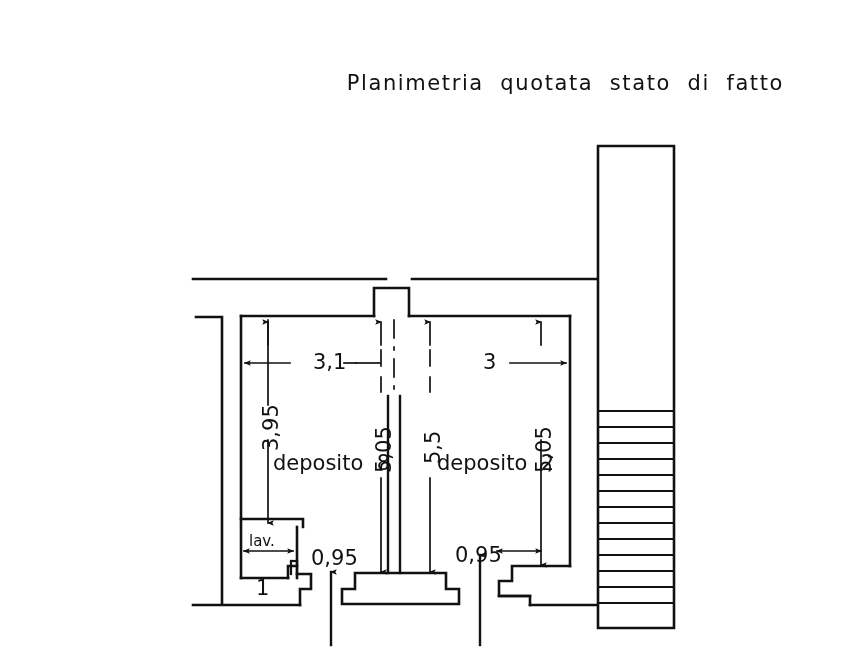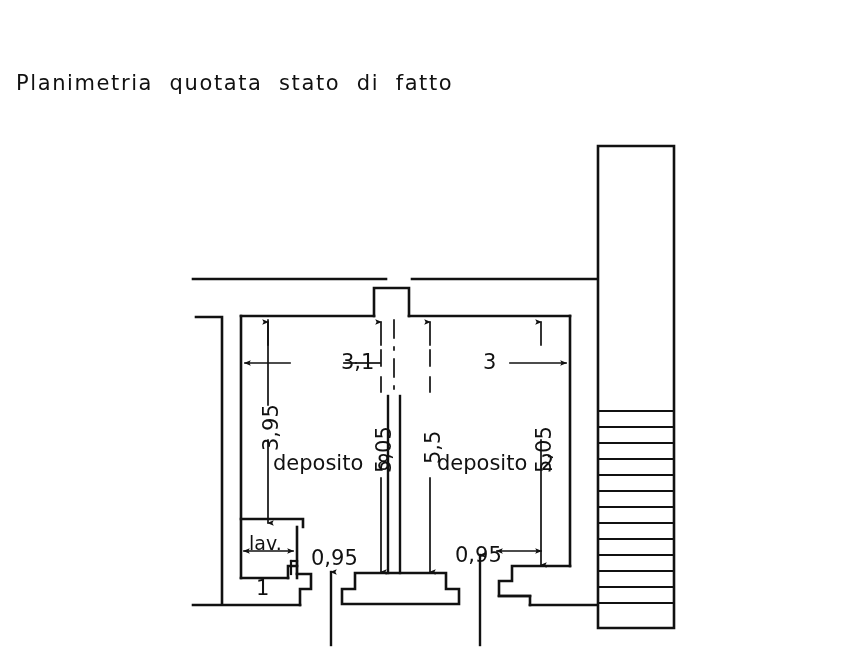--- a/index.html
+++ b/index.html
@@ -21,45 +21,45 @@
   }
   svg.plan-svg {
     position: absolute;
     left: 0;
     top: 0;
     width: 852px;
     height: 655px;
   }
   .title-block {
     position: absolute;
-    left: 16px;
+    left: 4px;
     top: 66px;
     width: 780px;
-    text-align: left;
+    text-align: right;
     pointer-events: none;
   }
   .title-line {
     display: block;
     color: #111111;
     font-family: "DejaVu Sans", sans-serif;
     font-size: 21px;
     letter-spacing: 1.6px;
     line-height: 34px;
     white-space: pre;
   }
   .lbl {
     position: absolute;
     color: #111111;
     font-family: "DejaVu Sans", sans-serif;
     font-size: 21px;
     line-height: 1;
     white-space: pre;
     pointer-events: none;
   }
-  .lbl-sm { font-size: 19px; }
+  .lbl-sm { font-size: 15px; }
   .vert {
     transform-origin: left top;
     transform: rotate(-90deg);
   }
 </style>
 </head>
 <body>
 
 <div id="plan-root">
 
@@ -228,21 +228,21 @@
   <div class="title-block">
     <span class="title-line">Planimetria  quotata  stato  di  fatto</span>
   </div>
 
   <span class="lbl" style="left:273px; top:453px;">deposito  8</span>
 
   <span class="lbl" style="left:437px; top:453px;">deposito  2</span>
 
   <span class="lbl lbl-sm" style="left:249px; top:534px;">lav.</span>
 
-  <span class="lbl" style="left:313px; top:352px;margin-left:28px;">3,1</span>
+  <span class="lbl" style="left:313px; top:352px;">3,1</span>
 
   <span class="lbl" style="left:483px; top:352px;">3</span>
 
   <span class="lbl vert" style="left:261px; top:451px;">3,95</span>
 
   <span class="lbl vert" style="left:374px; top:473px;">5,05</span>
 
   <span class="lbl vert" style="left:423px; top:464px;">5,5</span>
 
   <span class="lbl vert" style="left:534px; top:473px;">5,05</span>

